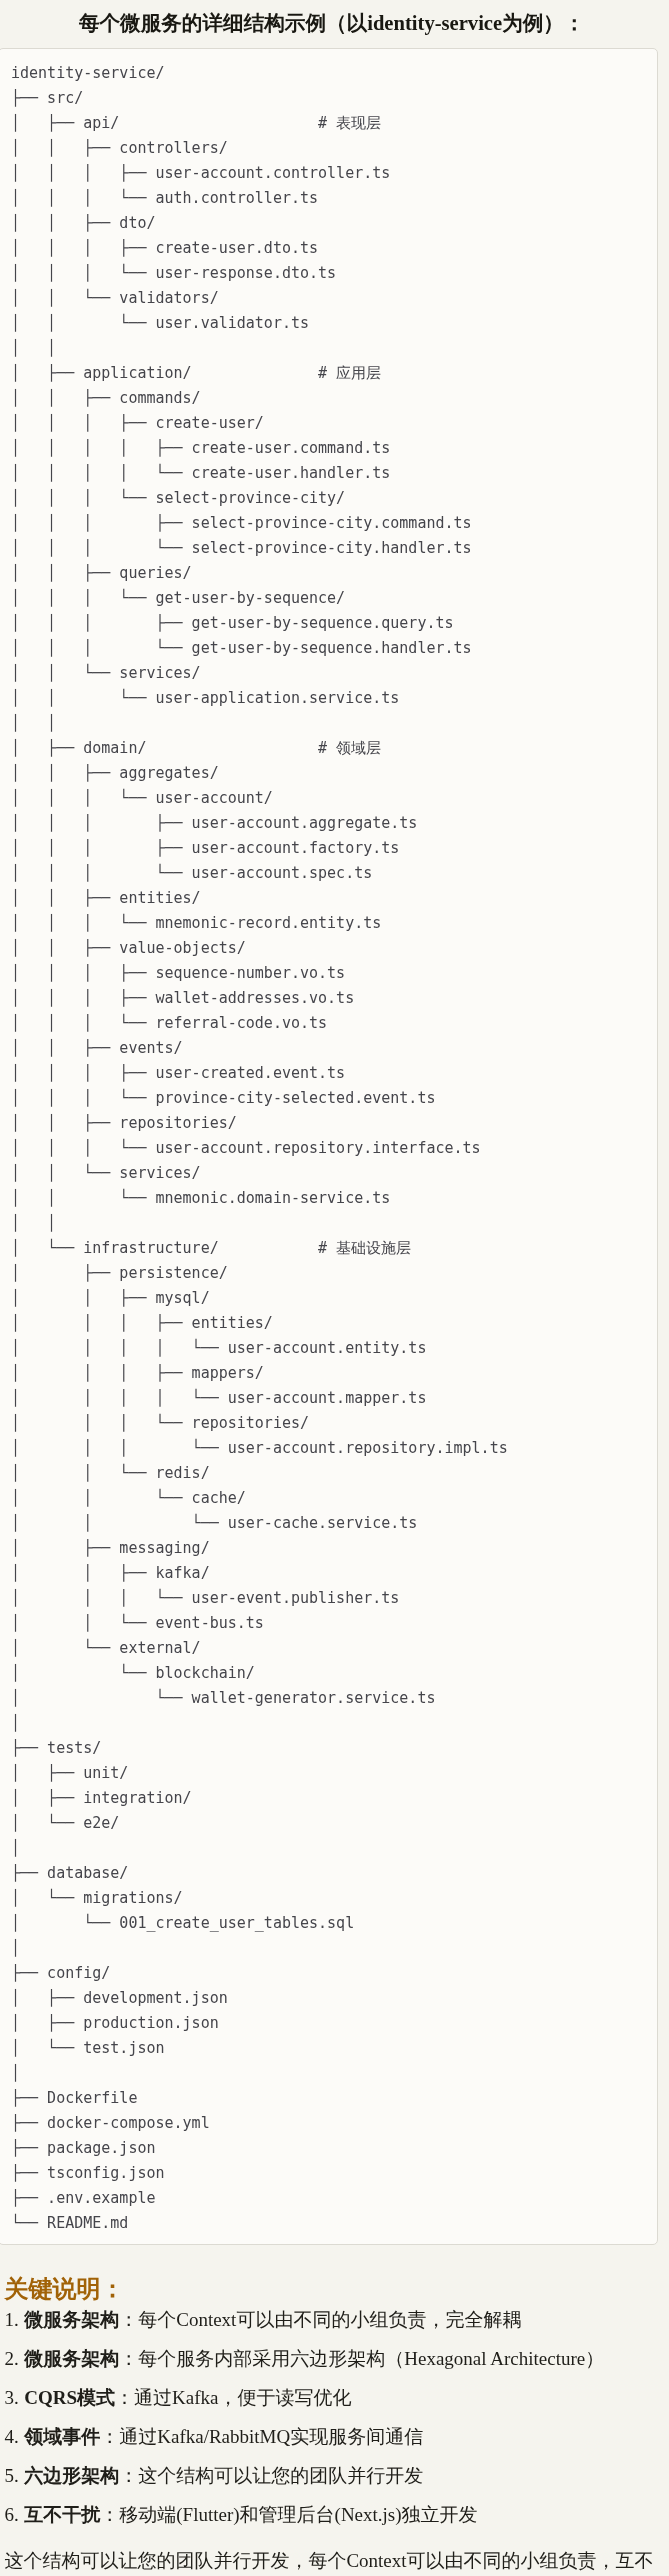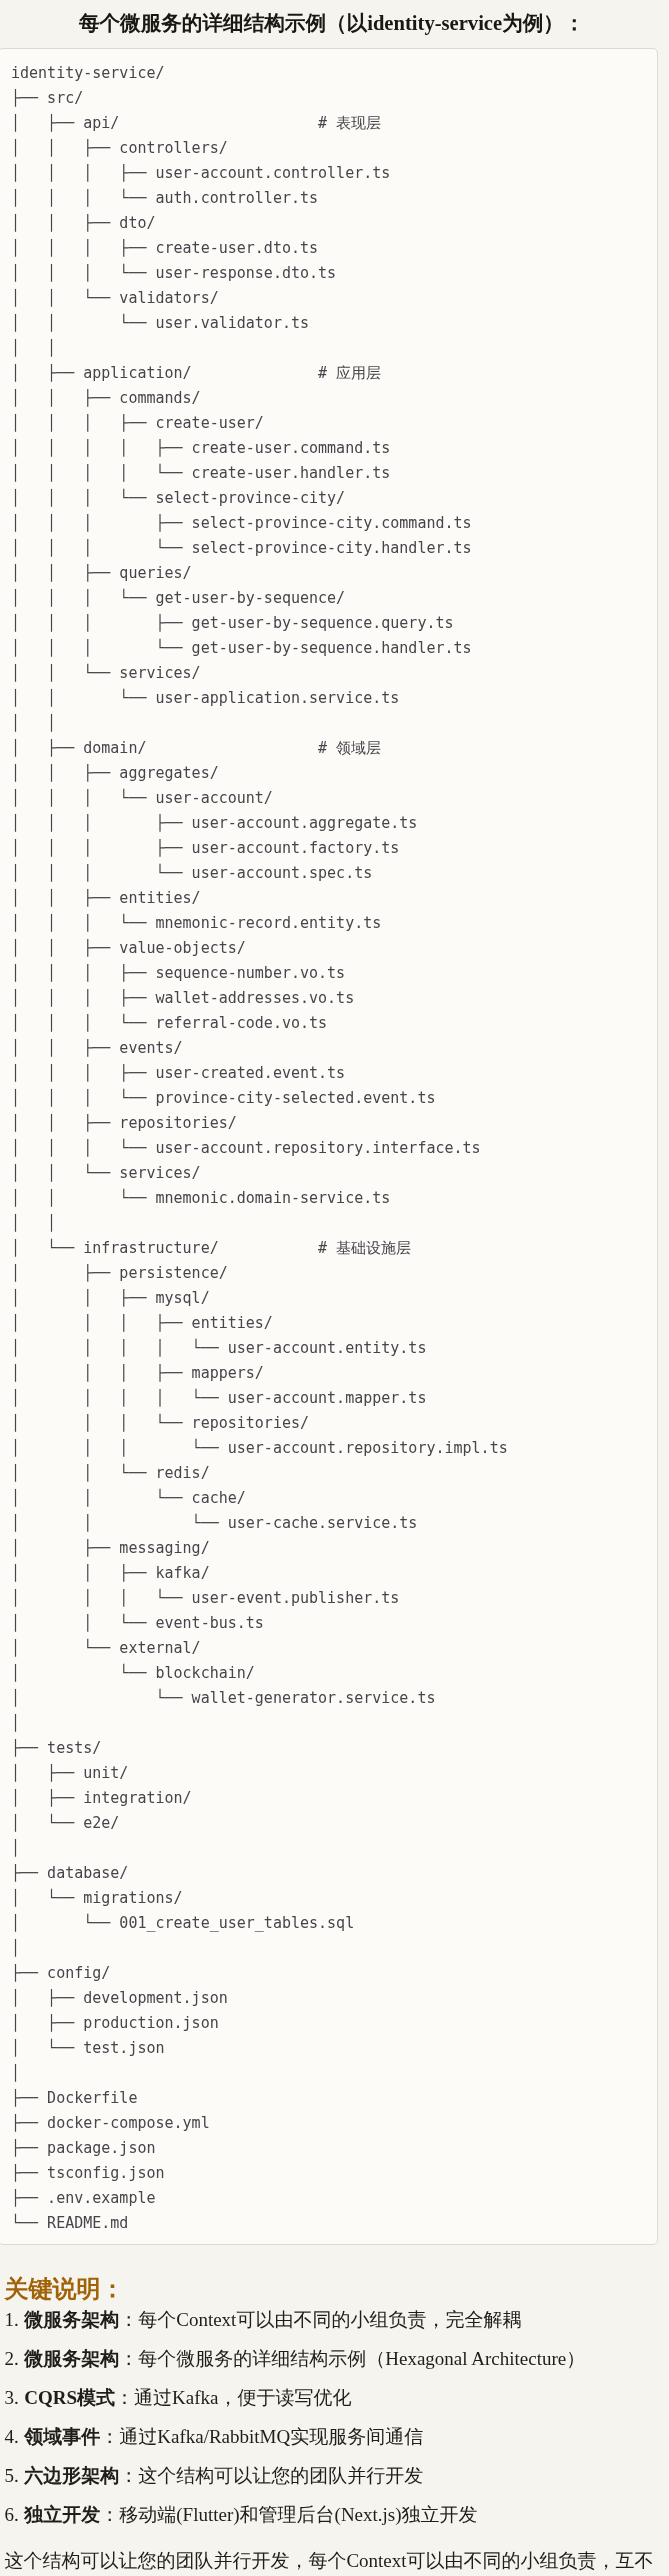--- a/index.html
+++ b/index.html
@@ -156,29 +156,29 @@
 ├── .env.example
 └── README.md</pre>
 </div>
 
 <p class="notes-heading">关键说明：</p>
 
 <div class="note-item">
   <span class="note-num">1.</span><span class="note-term">微服务架构</span><span class="note-desc">：每个Context可以由不同的小组负责，完全解耦</span>
 </div>
 <div class="note-item">
-  <span class="note-num">2.</span><span class="note-term">微服务架构</span><span class="note-desc">：每个微服务的详细结构示例（Hexagonal Architecture）</span>
+  <span class="note-num">2.</span><span class="note-term">微服务架构</span><span class="note-desc">：每个服务内部采用六边形架构（Hexagonal Architecture）</span>
 </div>
 <div class="note-item">
   <span class="note-num">3.</span><span class="note-term">CQRS模式</span><span class="note-desc">：通过Kafka，便于读写优化</span>
 </div>
 <div class="note-item">
   <span class="note-num">4.</span><span class="note-term">领域事件</span><span class="note-desc">：通过Kafka/RabbitMQ实现服务间通信</span>
 </div>
 <div class="note-item">
   <span class="note-num">5.</span><span class="note-term">六边形架构</span><span class="note-desc">：这个结构可以让您的团队并行开发</span>
 </div>
 <div class="note-item">
-  <span class="note-num">6.</span><span class="note-term">独立开发</span><span class="note-desc">：移动端(Flutter)和管理后台(Next.js)独立开发</span>
+  <span class="note-num">6.</span><span class="note-term">互不干扰</span><span class="note-desc">：移动端(Flutter)和管理后台(Next.js)独立开发</span>
 </div>
 
 <p class="closing">这个结构可以让您的团队并行开发，每个Context可以由不同的小组负责，互不干扰。</p>
 
 
 </body></html>

